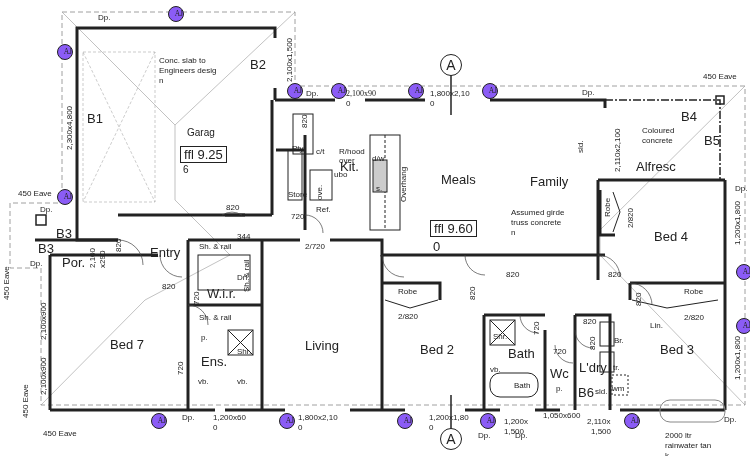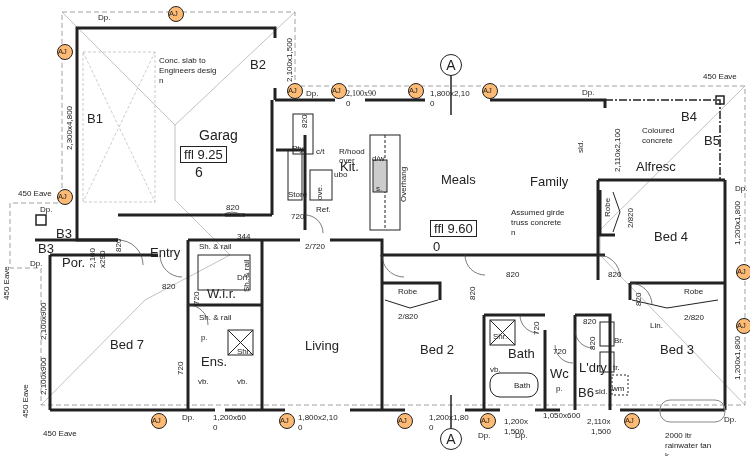--- a/index.html
+++ b/index.html
@@ -2,25 +2,25 @@
 <html><head>
 <meta charset="utf-8">
 <style>
   html, body { margin:0; padding:0; background:#ffffff; }
   body { width:750px; height:456px; position:relative; overflow:hidden;
          font-family:"Liberation Sans", sans-serif; color:#222; }
   svg.plan { position:absolute; left:0; top:0; }
   .lbl { position:absolute; white-space:nowrap; font-family:"Liberation Sans", sans-serif; color:#222; line-height:1; }
   .room { font-size:13px; }
   .xs { font-size:8px; }
-  .big { font-size:14px;margin-left:12px; }
+  .big { font-size:10px; }
   .vert { transform-origin:left top; transform:rotate(-90deg); }
   .ffl { border:1.2px solid #222; padding:1px 3px; font-size:13px; background:#fff; }
   .aj { position:absolute; width:14px; height:14px; border:1px solid #222; border-radius:50%;
-        font-size:7.5px; text-align:left; line-height:14px; background:#fdba74; color:#222; }
+        font-size:7.5px; text-align:right; line-height:14px; background:#8b5cf6; color:#222;font-family:Liberation Serif, serif; }
   .sec { position:absolute; width:20px; height:20px; border:1.5px solid #222; border-radius:50%;
          font-size:14px; text-align:center; line-height:20px; background:#fff; color:#222; }
 </style>
 </head>
 <body>
 
 <svg class="plan" width="750" height="456" viewBox="0 0 750 456">
   <g fill="none" stroke="#888" stroke-width="0.8" stroke-dasharray="5,3">
 
     <path d="M62 12 H295 V86 H745 V405 H41 V268 H10 V203 H62 Z"></path>

